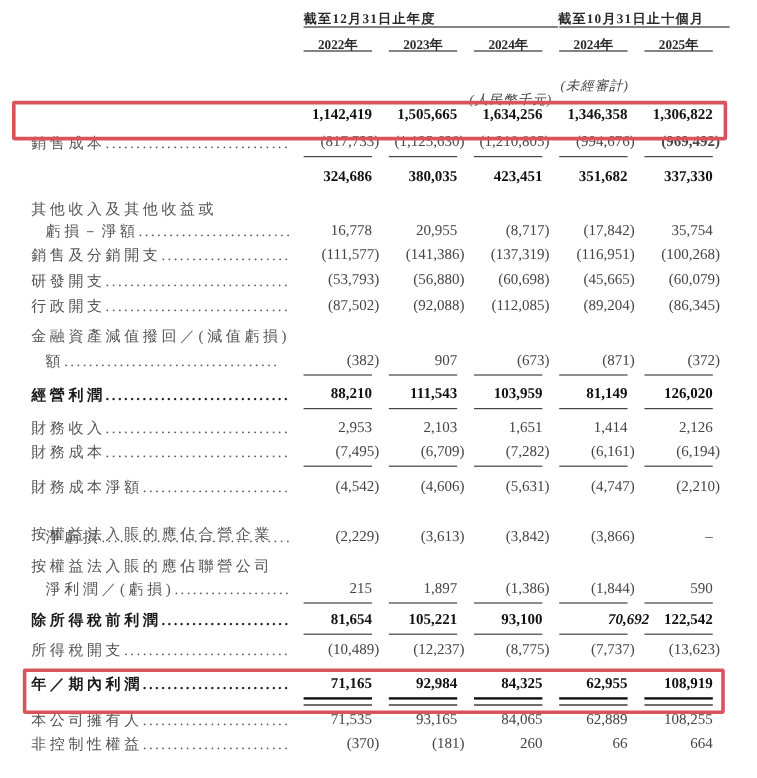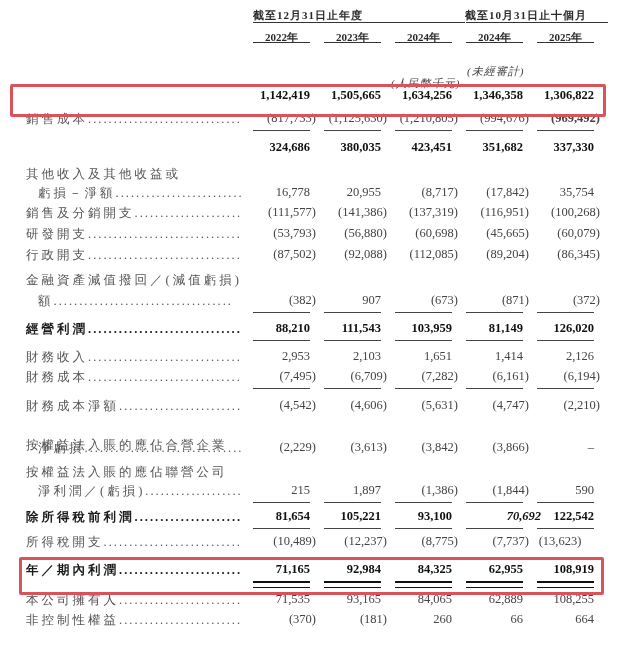--- a/index.html
+++ b/index.html
@@ -222,21 +222,21 @@
       <div class="under" style="left: 466px; top: 19px;"></div>
       <div class="val bold" style="left: 514px;">122,542</div>
       <div class="under" style="left: 537px; top: 19px;"></div>
     </div>
     <div class="row" style="top: 534px;">
       <div class="label"><span>所得稅開支</span><span class="dots">...................................</span></div>
       <div class="val" style="left: 236px;">(10,489)</div>
       <div class="val" style="left: 307px;">(12,237)</div>
       <div class="val" style="left: 378px;">(8,775)</div>
       <div class="val" style="left: 449px;">(7,737)</div>
-      <div class="val" style="left: 520px; text-align: center;">(13,623)</div>
+      <div class="val" style="left: 520px;">(13,623)</div>
     </div>
     <div class="row" style="top: 562px;">
       <div class="label bold"><span>年／期內利潤</span><span class="dots">...................................</span></div>
       <div class="val bold" style="left: 230px;">71,165</div>
       <div class="dbl" style="left: 253px; top: 19px;"></div>
       <div class="val bold" style="left: 301px;">92,984</div>
       <div class="dbl" style="left: 324px; top: 19px;"></div>
       <div class="val bold" style="left: 372px;">84,325</div>
       <div class="dbl" style="left: 395px; top: 19px;"></div>
       <div class="val bold" style="left: 443px;">62,955</div>

